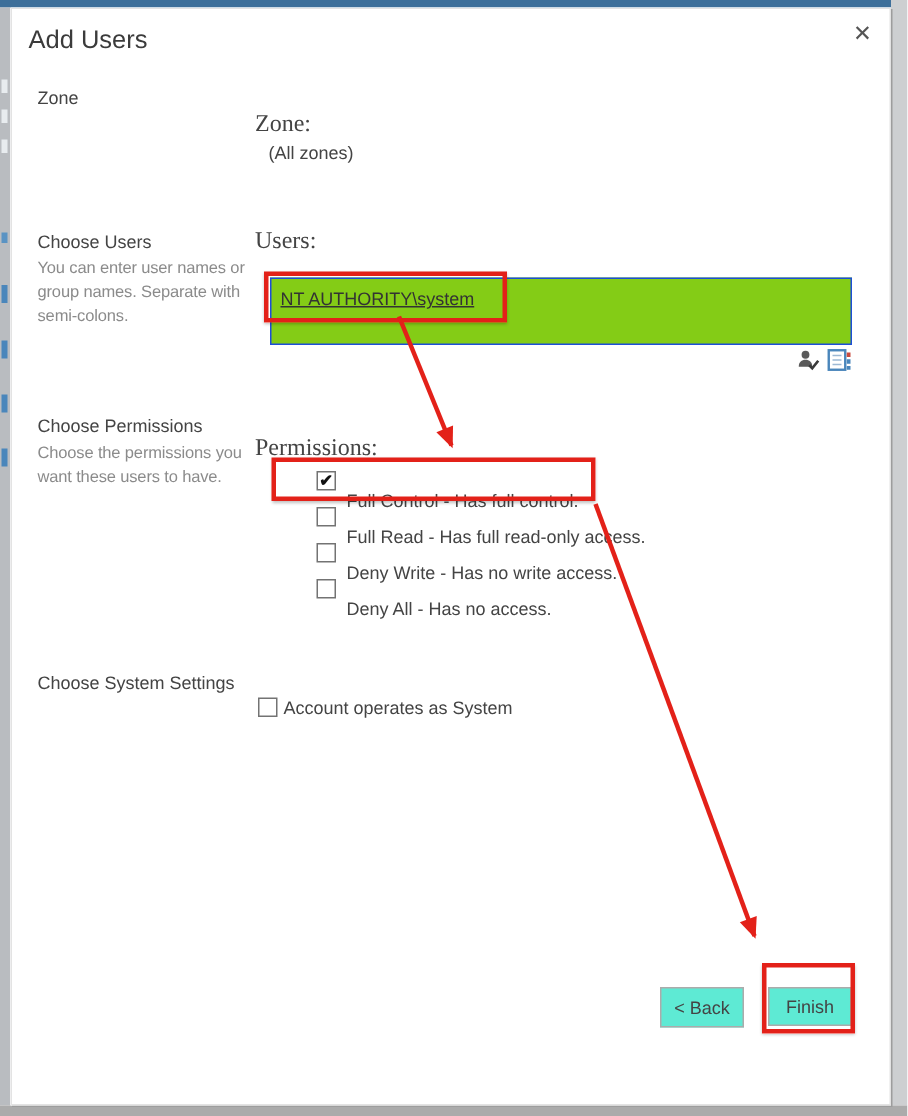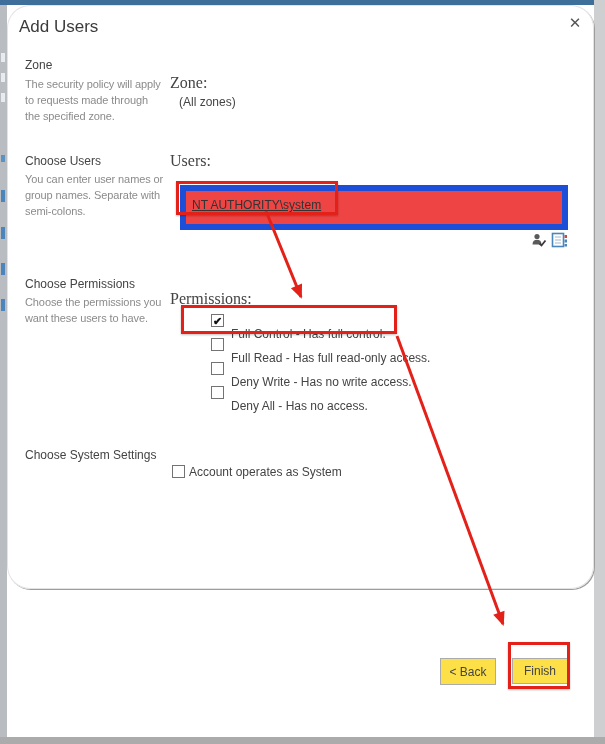--- a/index.html
+++ b/index.html
@@ -11,42 +11,42 @@
     color:#444;
   }
   
   .topbar    { position:absolute; left:0; top:0; width:594px; height:5px; background:#3d6f9a; }
   .leftstrip { position:absolute; left:0; top:5px; width:7px; height:732px; background:#b9bcc0; }
   .rightstrip{ position:absolute; left:594px; top:0; width:11px; height:737px; background:#cdcfd1; }
   .bottomstrip{position:absolute; left:0; top:737px; width:605px; height:7px; background:#ababab; }
   .frag { position:absolute; width:4px; }
   
   .dialog {
-    position:absolute; left:7px; top:5px; width:587px; height:584px;
-    background:#fff; box-shadow:inset 0 0 0 1px #e3e3e3, 1px 1px 0 #9d9d9d;border-radius:23px;
+    position:absolute; left:7px; top:5px; width:587px; height:732px;
+    background:#fff; box-shadow:inset 0 0 0 1px #e3e3e3, 1px 1px 0 #9d9d9d;
   }
   .dlg-title { position:absolute; left:12px; top:12px; font-size:17px; color:#3b3b3b; }
   .dlg-close { position:absolute; left:558px; top:8px; width:20px; height:20px;
                font-size:15px; color:#555; text-align:center; line-height:20px; cursor:pointer; }
   .sec-head  { position:absolute; left:18px; font-size:12px; color:#444; }
   .sec-desc  { position:absolute; left:18px; width:160px; font-size:11px; letter-spacing:-0.1px;
                line-height:16px; color:#8b8b8b; white-space:pre-line; }
   .fld-label { position:absolute; left:163px; font-size:16px; color:#444;font-family:Liberation Serif, serif; }
   .zone-value{ position:absolute; left:172px; top:90px; font-size:12px; color:#444; }
   .users-box { position:absolute; left:173px; top:180px; width:388px; height:45px;
-               background:#ef4444; border:6px solid #1d4ed8; padding:4px 6px; }
+               background:#84cc16; border:1px solid #1d4ed8; padding:4px 6px; }
   .users-value{ font-size:12px; color:#333; text-decoration:underline; }
   .picker-icons{ position:absolute; left:524px; top:227px; display:flex; gap:4px; }
   .picker-icons svg { display:block; }
   .checkbox  { position:absolute; width:13px; height:13px; background:#fff;
                border:1px solid #737373; font-size:11px; line-height:12px;
                text-align:center; color:#111; font-weight:bold; }
   .perm-label{ position:absolute; left:224px; font-size:12px; color:#444; white-space:nowrap;margin-top:13px; }
   .sys-label { position:absolute; left:182px; font-size:12px; color:#444; }
-  .btn { position:absolute; background:#fde047; border:1px solid #ababab; color:#444;
+  .btn { position:absolute; background:#5eead4; border:1px solid #ababab; color:#444;
          font-size:12px; font-family:"Liberation Sans", sans-serif; cursor:pointer; }
   
   .anno-box { position:absolute; border:3px solid #e32119; background:transparent;
               box-shadow:0 1px 2px rgba(0,0,0,.25); pointer-events:none; }
   #anno-users   { left:176px; top:181px; width:162px; height:34px; }
   #anno-fullctl { left:181px; top:305px; width:216px; height:29px; }
   #anno-finish  { left:508px; top:642px; width:62px;  height:47px; }
   .anno-svg { position:absolute; left:0; top:0; width:605px; height:744px; pointer-events:none; }
 </style>
 </head>
@@ -65,23 +65,20 @@
 </div>
 <div class="rightstrip"></div>
 <div class="bottomstrip"></div>
 
 <div class="dialog">
 
   <div class="dlg-title">Add Users</div>
   <div class="dlg-close">✕</div>
 
   <div class="sec-head" style="top:53px;">Zone</div>
-  <div class="sec-desc" style="top:71px;">The security policy will apply
-to requests made through
-the specified zone.</div>
   <div class="fld-label" style="top:69px;">Zone:</div>
   <div class="zone-value">(All zones)</div>
 
   <div class="sec-head" style="top:149px;">Choose Users</div>
   <div class="sec-desc" style="top:166px;">You can enter user names or
 group names. Separate with
 semi-colons.</div>
   <div class="fld-label" style="top:147px;">Users:</div>
   <div class="users-box">
     <span class="users-value">NT AUTHORITY\system</span>

